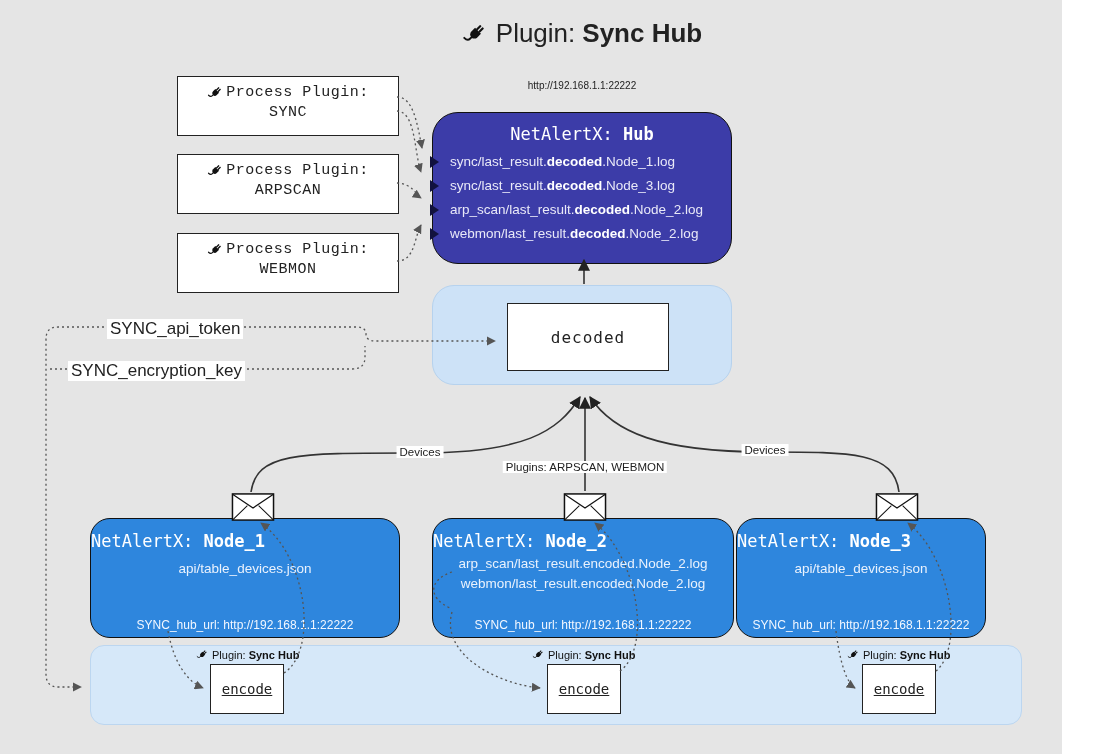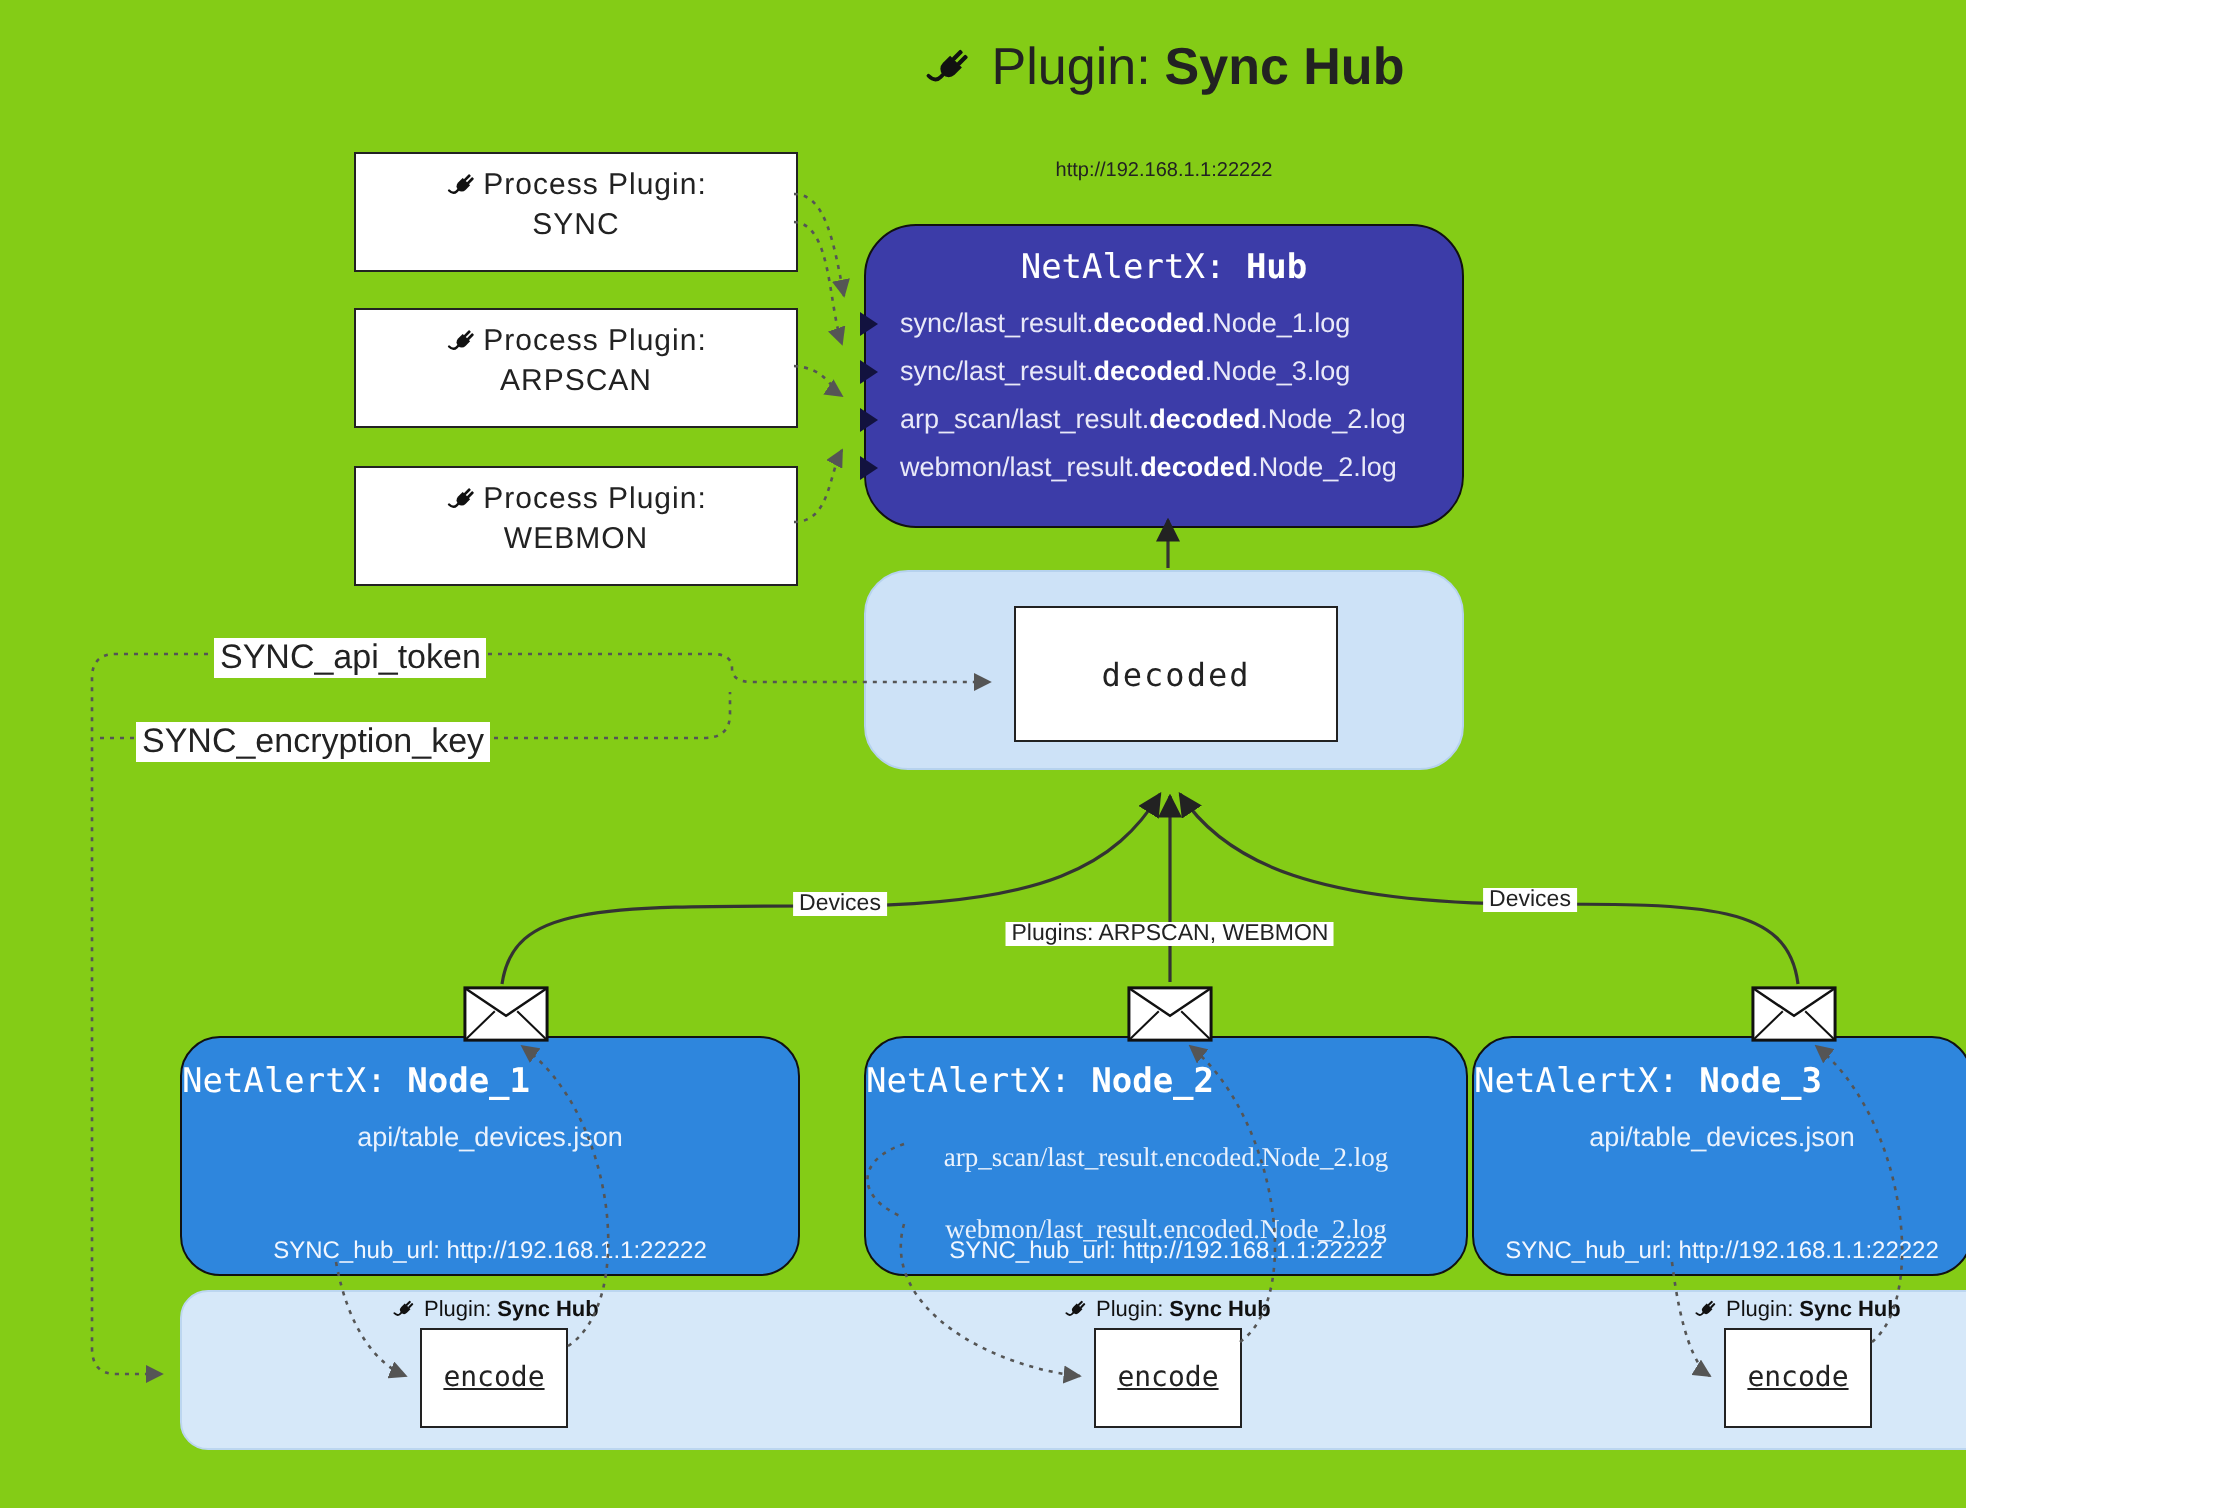--- a/index.html
+++ b/index.html
@@ -1,33 +1,33 @@
 <!DOCTYPE html>
 <html style="--hub-bg: #3c3ca8; --node-bg: #2e86dd; --panel-bg: #cde2f7; --band-bg: #d6e8f9;"><head>
 <meta charset="utf-8">
 <style>
   html,body{margin:0;padding:0;background:#fff;}
-  .canvas{position:relative;width:983px;height:754px;background:#84cc16;overflow:hidden;
+  .canvas{position:relative;width:1062px;height:754px;background:#e5e5e5;overflow:hidden;
           font-family:"Liberation Sans",sans-serif;color:#222;}
 
   
   .title{position:absolute;left:582px;top:18px;transform:translateX(-50%);
          display:flex;align-items:center;gap:7px;font-size:26px;white-space:nowrap;z-index:6;}
   .title b{font-weight:bold;}
 
   
   .plug{display:inline-block;color:#111;}
   .plug.lg{width:27px;height:27px;}
   .plug.sm{width:17px;height:17px;}
   .plug.xs{width:13px;height:13px;}
   .env{position:absolute;width:44px;height:28px;z-index:6;}
 
   
   .pp{position:absolute;left:177px;width:220px;height:58px;background:#fff;
-      border:1.3px solid #222;z-index:2;font-family:Liberation Sans, sans-serif;
+      border:1.3px solid #222;z-index:2;font-family:Liberation Mono, monospace;
       font-size:15px;letter-spacing:.5px;}
   .pp-line1{display:flex;align-items:center;justify-content:center;gap:2px;margin-top:7px;}
   .pp-name{text-align:center;margin-top:3px;}
 
   
   .hub-url{position:absolute;left:582px;top:80px;transform:translateX(-50%);
            font-size:10px;color:#222;z-index:6;white-space:nowrap;}
   .hub{position:absolute;left:432px;top:112px;width:300px;height:152px;border-radius:26px;
        background:var(--hub-bg,#3c3ca8);border:1.5px solid #111;z-index:2;box-sizing:border-box;
        padding-top:9px;}
@@ -51,21 +51,21 @@
   
   .secret{position:absolute;font-size:17px;color:#222;background:#fff;padding:0 3px;z-index:6;white-space:nowrap;}
 
   
   .node{position:absolute;top:518px;height:120px;border-radius:20px;background:var(--node-bg,#2e86dd);
         border:1.5px solid #111;z-index:2;box-sizing:border-box;}
   .node-title{margin-top:12px;text-align:left;font-family:"DejaVu Sans Mono",monospace;
               font-size:17px;color:#fff;white-space:nowrap;}
   .node-title b{font-weight:bold;}
   .node-file{margin-top:10px;text-align:center;font-size:13.5px;color:#eaf2fd;white-space:nowrap;}
-  .node-file.tight{margin-top:20px;font-family:Liberation Serif, serif;}
+  .node-file.tight{margin-top:5px;}
   .node-url{position:absolute;bottom:5px;left:0;width:100%;text-align:center;font-size:12px;color:#f2f7ff;}
 
   
   .edge-label{position:absolute;transform:translateX(-50%);font-size:11.5px;color:#222;
               background:#fff;padding:0 3px;z-index:6;white-space:nowrap;}
 
   
   .band{position:absolute;left:90px;top:645px;width:932px;height:80px;border-radius:14px;
         background:var(--band-bg,#d6e8f9);border:1px solid #bcd6f0;z-index:1;box-sizing:border-box;}
   .enc-label{position:absolute;display:flex;align-items:center;gap:3px;font-size:11px;color:#111;z-index:3;white-space:nowrap;}

